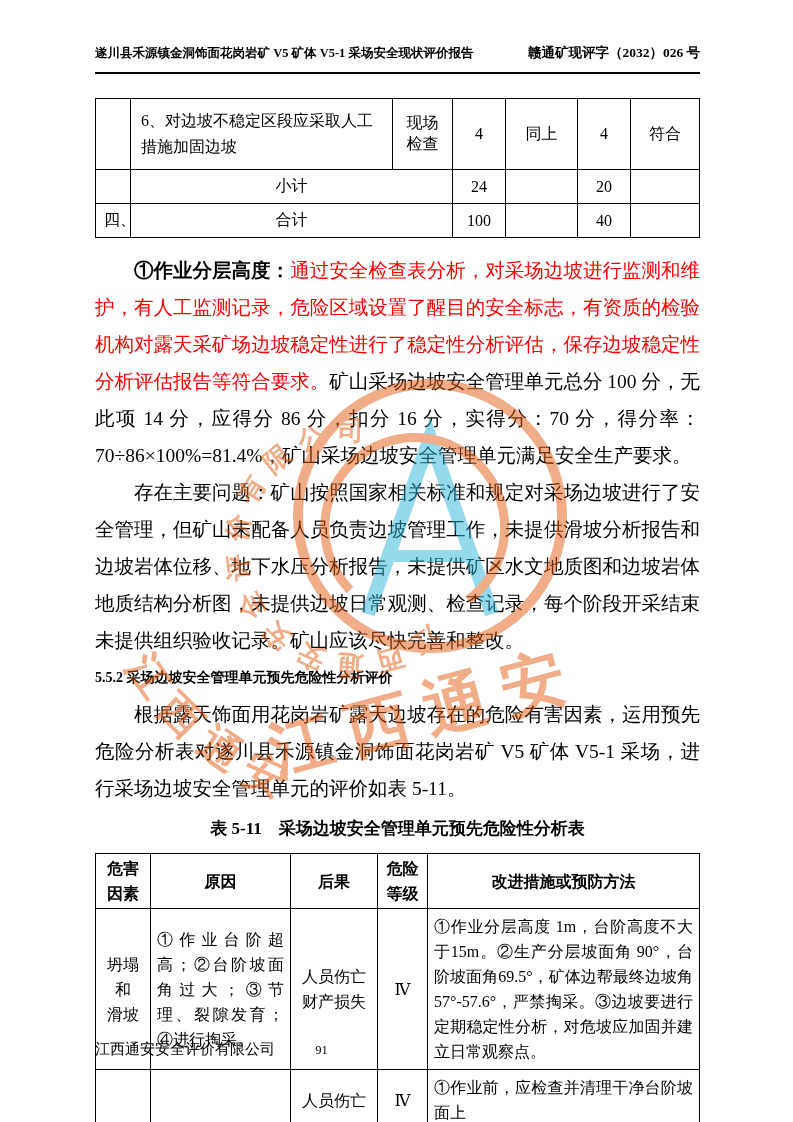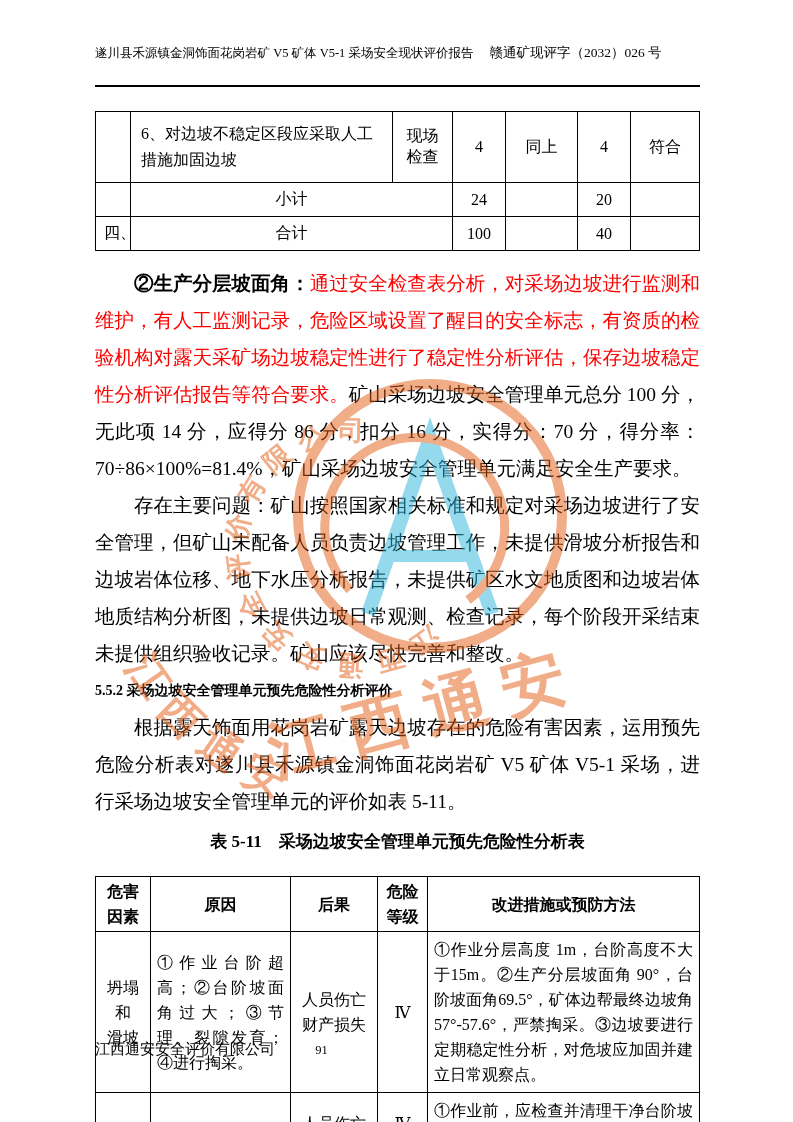--- a/index.html
+++ b/index.html
@@ -2,39 +2,39 @@
 <html><head>
 <meta charset="utf-8">
 <style>
   html,body{margin:0;padding:0}
   body{
     width:793px;height:1122px;position:relative;background:#fff;overflow:hidden;
     font-family:"Liberation Serif","DejaVu Serif",serif;color:#000;
   }
   .page{position:absolute;left:0;top:0;width:793px;height:1122px;
     padding:44px 93px 0 95px;box-sizing:border-box;z-index:1}
-  .header{display:flex;align-items:flex-end;
-    border-bottom:2.5px solid #000;padding-bottom:23px;font-weight:normal}
+  .header{display:flex;justify-content:space-between;align-items:flex-end;
+    border-bottom:2.5px solid #000;padding-bottom:10px;font-weight:bold}
   .header .hl{font-size:12.5px}
   .header .hr{font-size:13.5px;white-space:nowrap;margin-left:16px}
 
   table{border-collapse:collapse;width:100%;table-layout:fixed}
   td,th{border:1px solid #000;font-size:16px;text-align:center;vertical-align:middle;padding:2px 8px;word-break:break-all}
   .t-top{margin-top:24px}
   .t-top .desc{text-align:left;padding:6px 10px;line-height:26px}
   .t-top tr.r1 td{height:58px}
   .t-top tr.r2 td,.t-top tr.r3 td{height:29px}
 
   .body-text{margin-top:14px;font-size:19.5px;line-height:37px;text-align:justify}
   .body-text p{margin:0;text-indent:2em}
   .lead{font-weight:bold}
   .red{color:#fe0000}
   h3.sec{font-size:14px;font-weight:bold;margin:0;line-height:37px;text-indent:0}
 
-  .caption{font-weight:bold;text-align:center;font-size:17px;margin:10px 0 23px}
+  .caption{font-weight:bold;text-align:center;font-size:17px;margin:10px 0 13px}
   .t-pha th{font-weight:bold;line-height:25px;height:50px;padding:2px 4px}
   .t-pha td{line-height:25px;padding:5px 6px}
   .t-pha .leftcell{text-align:justify}
   .pre{white-space:pre-line}
   .t-pha tr.r2 td{height:30px}
 
   .footer{position:absolute;left:95px;top:1040px;font-size:15px;z-index:1}
   .pagenum{position:absolute;left:0;top:1043px;width:643px;text-align:center;font-size:12.5px;z-index:1}
 
   .watermark{position:absolute;left:0;top:0;width:793px;height:1122px;pointer-events:none;z-index:2}
@@ -83,21 +83,21 @@
         <td colspan="2">合计</td>
         <td>100</td>
         <td></td>
         <td>40</td>
         <td></td>
       </tr>
     </tbody>
   </table>
 
   <div class="body-text">
-    <p><span class="lead">②生产分层坡面角：</span><span class="red">通过安全检查表分析，对采场边坡进行监测和维护，有人工监测记录，危险区域设置了醒目的安全标志，有资质的检验机构对露天采矿场边坡稳定性进行了稳定性分析评估，保存边坡稳定性分析评估报告等符合要求。</span><span>矿山采场边坡安全管理单元总分 100 分，无此项 14 分，应得分 86 分，扣分 16 分，实得分：70 分，得分率：70÷86×100%=81.4%，矿山采场边坡安全管理单元满足安全生产要求。</span></p>
+    <p><span class="lead">①作业分层高度：</span><span class="red">通过安全检查表分析，对采场边坡进行监测和维护，有人工监测记录，危险区域设置了醒目的安全标志，有资质的检验机构对露天采矿场边坡稳定性进行了稳定性分析评估，保存边坡稳定性分析评估报告等符合要求。</span><span>矿山采场边坡安全管理单元总分 100 分，无此项 14 分，应得分 86 分，扣分 16 分，实得分：70 分，得分率：70÷86×100%=81.4%，矿山采场边坡安全管理单元满足安全生产要求。</span></p>
     <p>存在主要问题：矿山按照国家相关标准和规定对采场边坡进行了安全管理，但矿山未配备人员负责边坡管理工作，未提供滑坡分析报告和边坡岩体位移、地下水压分析报告，未提供矿区水文地质图和边坡岩体地质结构分析图，未提供边坡日常观测、检查记录，每个阶段开采结束未提供组织验收记录。矿山应该尽快完善和整改。</p>
     <h3 class="sec">5.5.2 采场边坡安全管理单元预先危险性分析评价</h3>
     <p>根据露天饰面用花岗岩矿露天边坡存在的危险有害因素，运用预先危险分析表对遂川县禾源镇金洞饰面花岗岩矿 V5 矿体 V5-1 采场，进行采场边坡安全管理单元的评价如表 5-11。</p>
   </div>
 
   <div class="caption">表 5-11　采场边坡安全管理单元预先危险性分析表</div>
 
   <table class="t-pha">
     <colgroup>
       <col style="width:55px">

